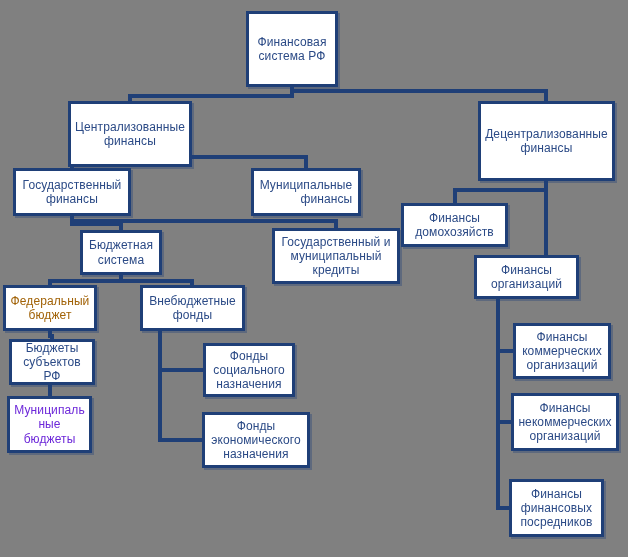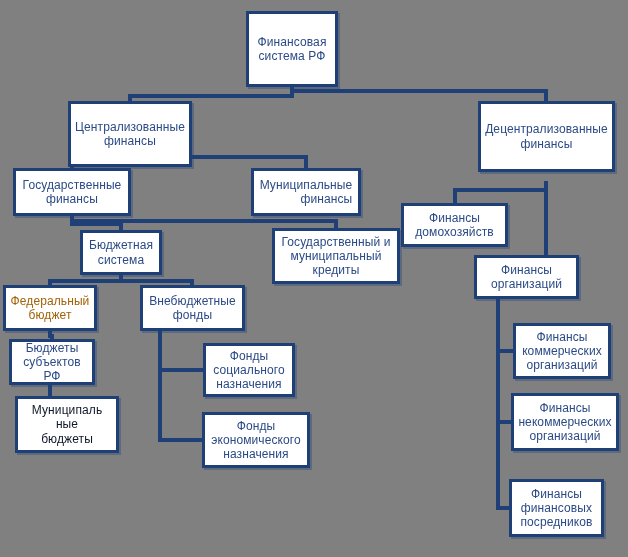--- a/index.html
+++ b/index.html
@@ -64,23 +64,23 @@
       <polyline points="546,181 546,190 455,190 455,203" fill="none" stroke="#1f3f77" stroke-width="4" stroke-linejoin="miter" stroke-linecap="butt"></polyline>
       <polyline points="546,181 546,265 527,265 527,255" fill="none" stroke="#1f3f77" stroke-width="4" stroke-linejoin="miter" stroke-linecap="butt"></polyline>
       <polyline points="498,299 498,351 513,351" fill="none" stroke="#1f3f77" stroke-width="4" stroke-linejoin="miter" stroke-linecap="butt"></polyline>
       <polyline points="498,351 498,422 511,422" fill="none" stroke="#1f3f77" stroke-width="4" stroke-linejoin="miter" stroke-linecap="butt"></polyline>
       <polyline points="498,422 498,508 509,508" fill="none" stroke="#1f3f77" stroke-width="4" stroke-linejoin="miter" stroke-linecap="butt"></polyline>
     </svg>
 <div class="node" style="left: 246px; top: 11px; width: 92px; height: 76px; font-size: 12px; background: rgb(255, 255, 255); border-color: rgb(31, 63, 119); color: rgb(43, 74, 134);">Финансовая
 система РФ</div>
     <div class="node" style="left: 68px; top: 101px; width: 124px; height: 66px; font-size: 12px; background: rgb(255, 255, 255); border-color: rgb(31, 63, 119); color: rgb(43, 74, 134);">Централизованные
 финансы</div>
-    <div class="node" style="left: 478px; top: 101px; width: 137px; height: 71px; font-size: 12px; background: rgb(255, 255, 255); border-color: rgb(31, 63, 119); color: rgb(43, 74, 134);">Децентрализованные
+    <div class="node" style="left: 478px; top: 101px; width: 137px; height: 80px; font-size: 12px; background: rgb(255, 255, 255); border-color: rgb(31, 63, 119); color: rgb(43, 74, 134);">Децентрализованные
 финансы</div>
-    <div class="node" style="left: 13px; top: 168px; width: 118px; height: 48px; font-size: 12px; background: rgb(255, 255, 255); border-color: rgb(31, 63, 119); color: rgb(43, 74, 134);">Государственные
+    <div class="node" style="left: 13px; top: 168px; width: 118px; height: 48px; font-size: 12px; background: rgb(255, 255, 255); border-color: rgb(31, 63, 119); color: rgb(43, 74, 134);">Государственный
 финансы</div>
     <div class="node" style="left: 251px; top: 168px; width: 110px; height: 48px; font-size: 12px; background: rgb(255, 255, 255); border-color: rgb(31, 63, 119); color: rgb(43, 74, 134); text-align: right;">Муниципальные
 финансы</div>
     <div class="node" style="left: 401px; top: 203px; width: 107px; height: 44px; font-size: 12px; background: rgb(255, 255, 255); border-color: rgb(31, 63, 119); color: rgb(43, 74, 134);">Финансы
 домохозяйств</div>
     <div class="node" style="left: 80px; top: 230px; width: 82px; height: 45px; font-size: 12px; background: rgb(255, 255, 255); border-color: rgb(31, 63, 119); color: rgb(43, 74, 134);">Бюджетная
 система</div>
     <div class="node" style="left: 272px; top: 228px; width: 128px; height: 56px; font-size: 12px; background: rgb(255, 255, 255); border-color: rgb(31, 63, 119); color: rgb(43, 74, 134);">Государственный и
 муниципальный
 кредиты</div>
@@ -91,21 +91,21 @@
     <div class="node" style="left: 140px; top: 285px; width: 105px; height: 46px; font-size: 12px; background: rgb(255, 255, 255); border-color: rgb(31, 63, 119); color: rgb(43, 74, 134);">Внебюджетные
 фонды</div>
     <div class="node" style="left: 513px; top: 323px; width: 98px; height: 56px; font-size: 12px; background: rgb(255, 255, 255); border-color: rgb(31, 63, 119); color: rgb(43, 74, 134);">Финансы
 коммерческих
 организаций</div>
     <div class="node" style="left: 9px; top: 339px; width: 86px; height: 46px; font-size: 12px; background: rgb(255, 255, 255); border-color: rgb(31, 63, 119); color: rgb(43, 74, 134);">Бюджеты
 субъектов РФ</div>
     <div class="node" style="left: 203px; top: 343px; width: 92px; height: 54px; font-size: 12px; background: rgb(255, 255, 255); border-color: rgb(31, 63, 119); color: rgb(43, 74, 134);">Фонды
 социального
 назначения</div>
-    <div class="node" style="left: 7px; top: 396px; width: 104px; height: 57px; font-size: 12px; background: rgb(255, 255, 255); border-color: rgb(31, 63, 119); color: #0f172a; margin-left: 8px;">Муниципаль
+    <div class="node" style="left: 7px; top: 396px; width: 85px; height: 57px; font-size: 12px; background: rgb(255, 255, 255); border-color: rgb(31, 63, 119); color: #6d28d9;">Муниципаль
 ные
 бюджеты</div>
     <div class="node" style="left: 511px; top: 393px; width: 108px; height: 58px; font-size: 12px; background: rgb(255, 255, 255); border-color: rgb(31, 63, 119); color: rgb(43, 74, 134);">Финансы
 некоммерческих
 организаций</div>
     <div class="node" style="left: 202px; top: 412px; width: 108px; height: 56px; font-size: 12px; background: rgb(255, 255, 255); border-color: rgb(31, 63, 119); color: rgb(43, 74, 134);">Фонды
 экономического
 назначения</div>
     <div class="node" style="left: 509px; top: 479px; width: 95px; height: 58px; font-size: 12px; background: rgb(255, 255, 255); border-color: rgb(31, 63, 119); color: rgb(43, 74, 134);">Финансы
 финансовых

